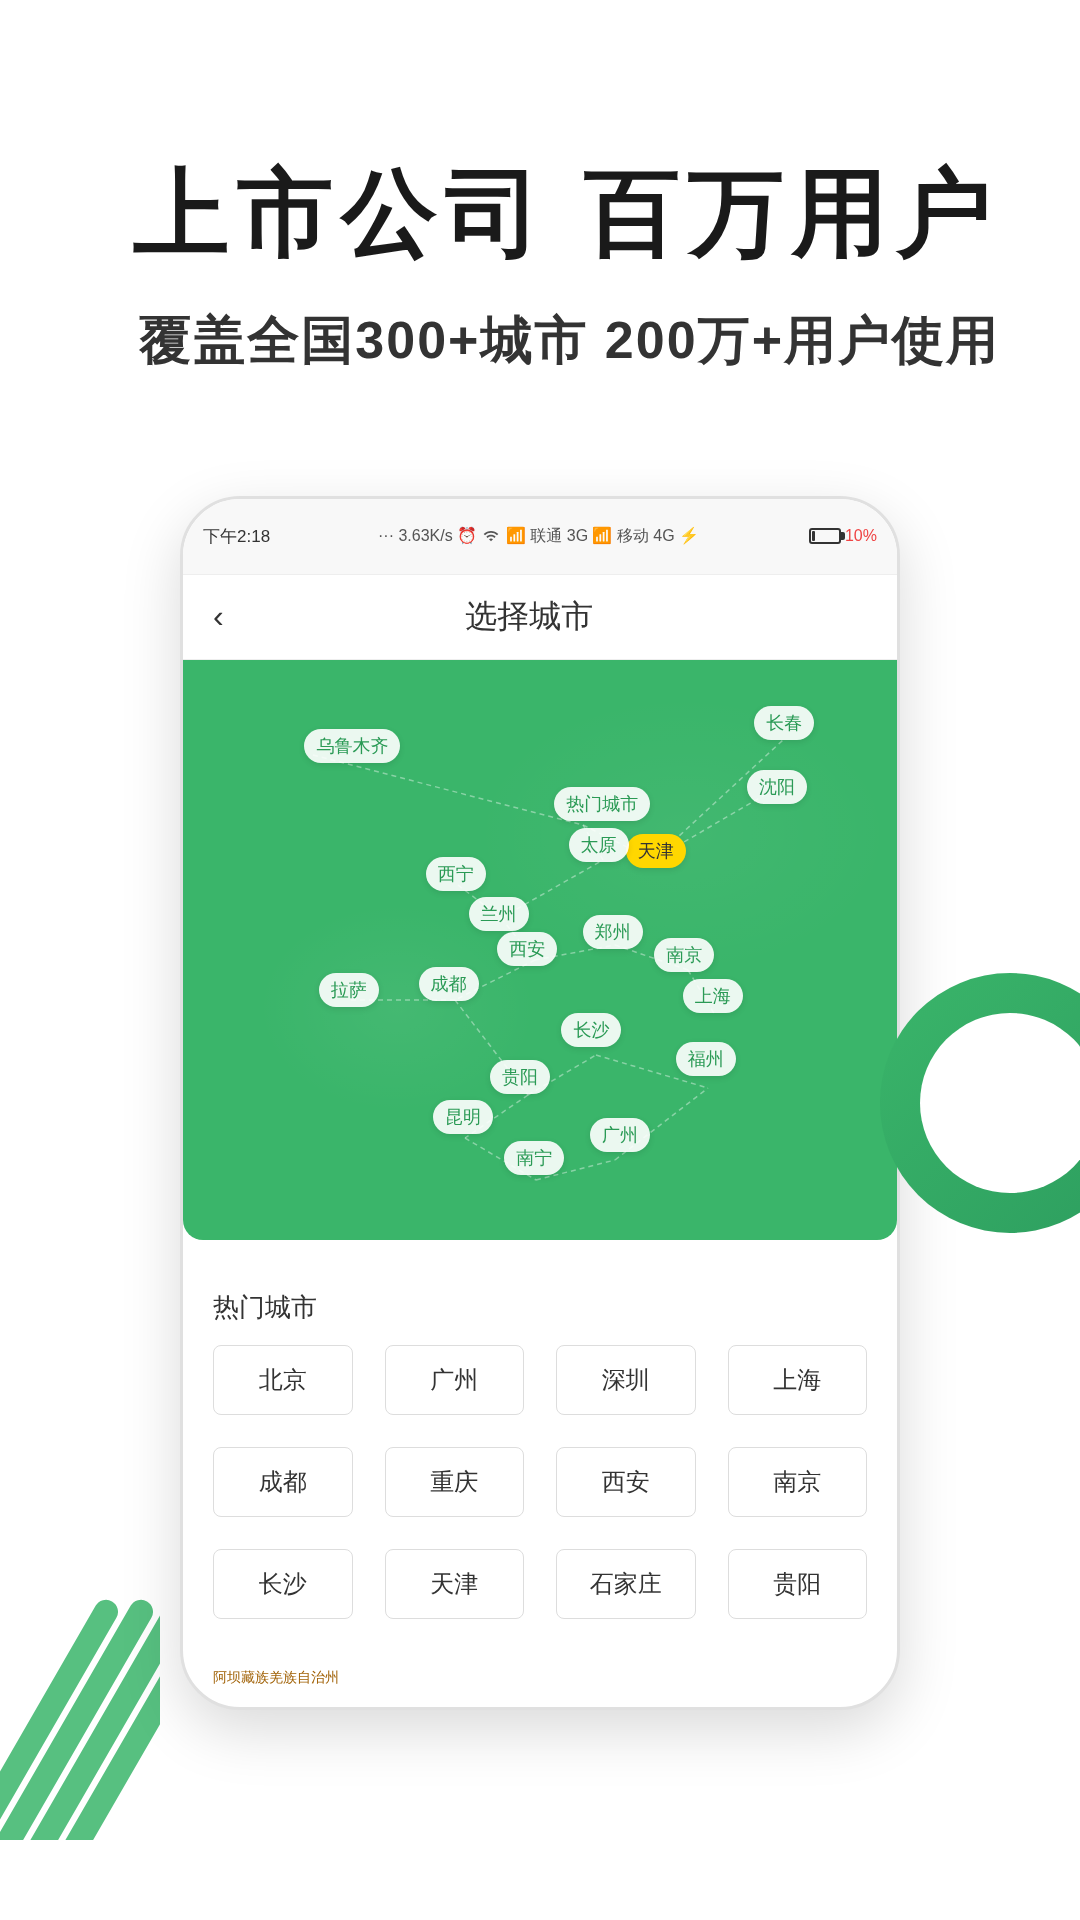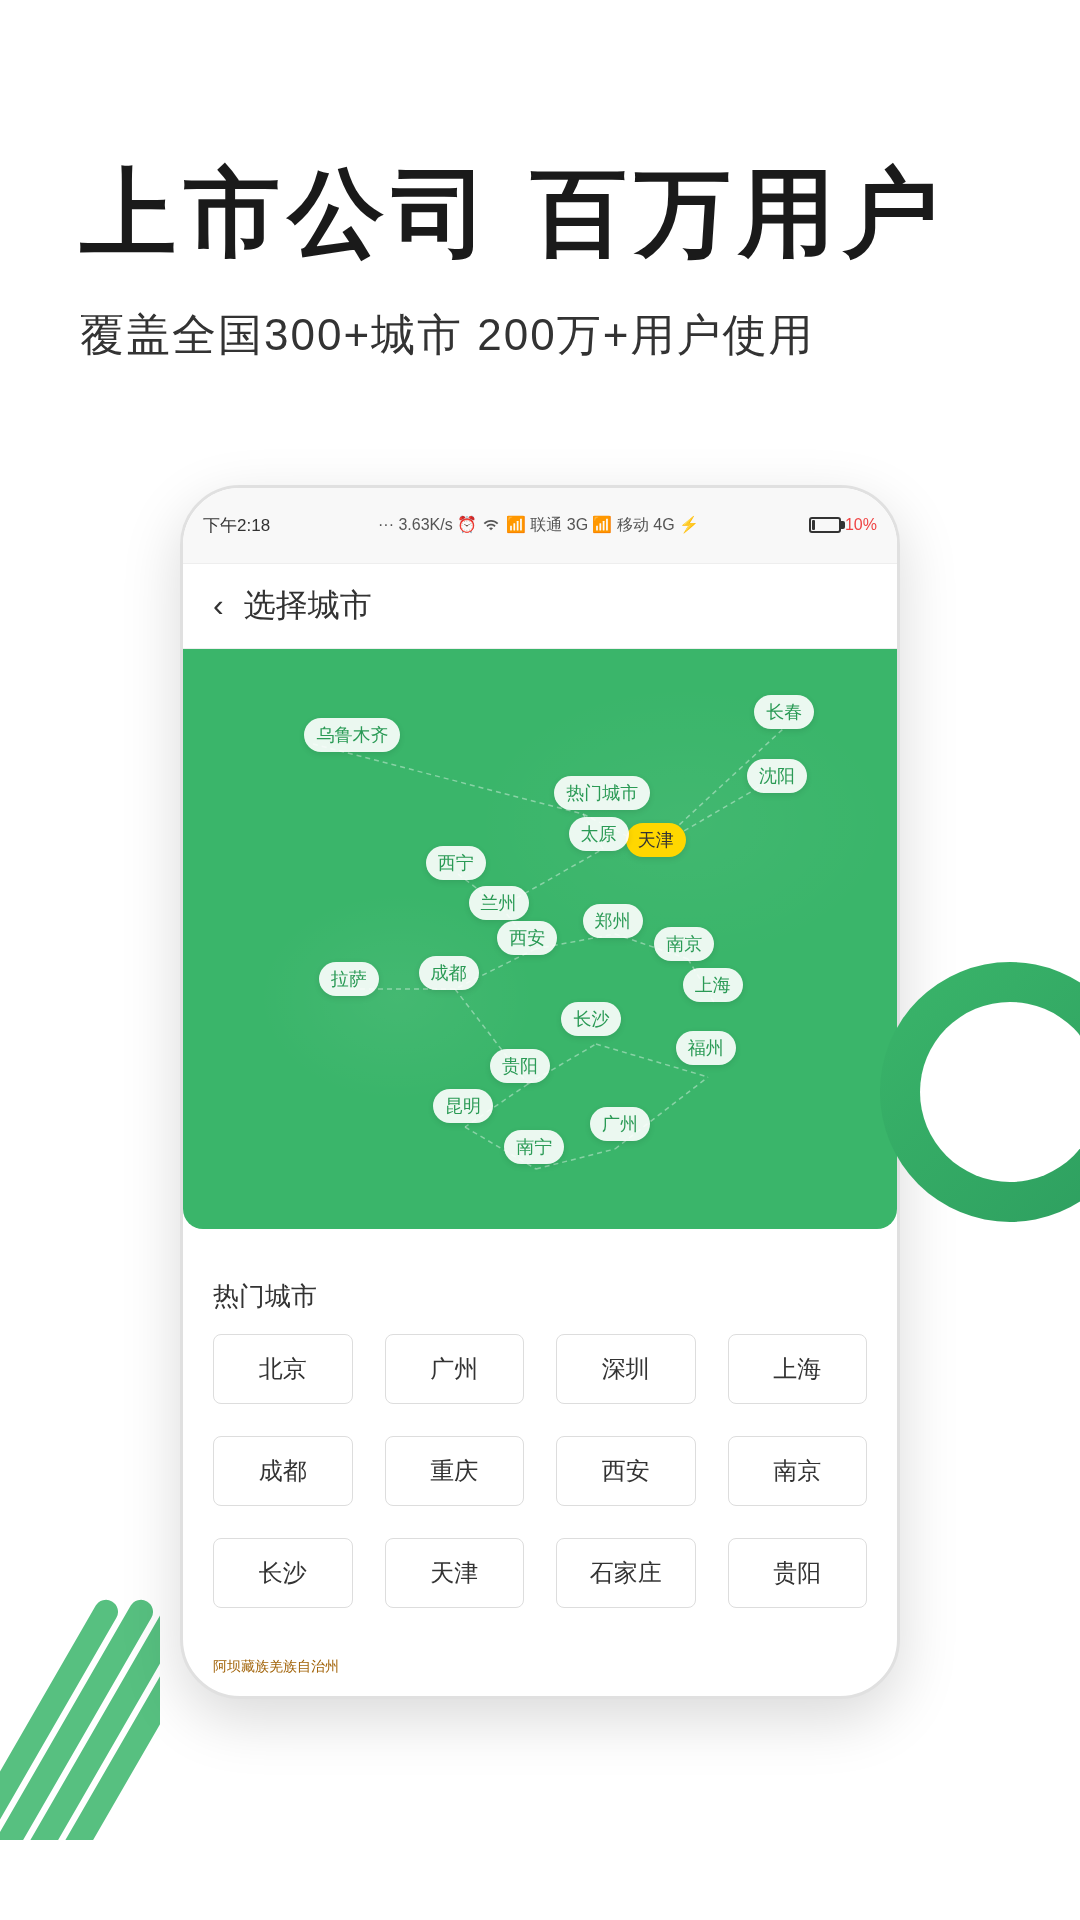--- a/index.html
+++ b/index.html
@@ -9,36 +9,36 @@
       min-height: 1920px;
       background: #ffffff;
       font-family: -apple-system, 'PingFang SC', 'Microsoft YaHei', sans-serif;
       overflow-x: hidden;
       position: relative;
     }
 
     
     .top-section {
       padding: 160px 80px 60px 80px;
-      text-align: left;
+      text-align: right;
     }
 
     .main-title {
       font-size: 96px;
       font-weight: 900;
       color: #1a1a1a;
       letter-spacing: 8px;
       line-height: 1.1;
       margin-bottom: 40px;
     }
 
     .subtitle {
-      font-size: 44px;
+      font-size: 52px;
       color: #333333;
-      font-weight: 400;
+      font-weight: 700;
       letter-spacing: 2px;
     }
 
     
     .phone-section {
       position: relative;
       display: flex;
       justify-content: center;
       margin-top: 60px;
     }
@@ -108,21 +108,21 @@
       border-bottom: 1px solid #eee;
     }
     .back-button {
       font-size: 32px;
       color: #333;
       cursor: pointer;
       margin-right: 20px;
     }
     .app-title {
       flex: 1;
-      text-align: left;
+      text-align: center;
       font-size: 32px;
       font-weight: 500;
       color: #333;
       margin-right: 52px;
     }
 
     
     .map-container {
       background: #3ab56a;
       position: relative;

